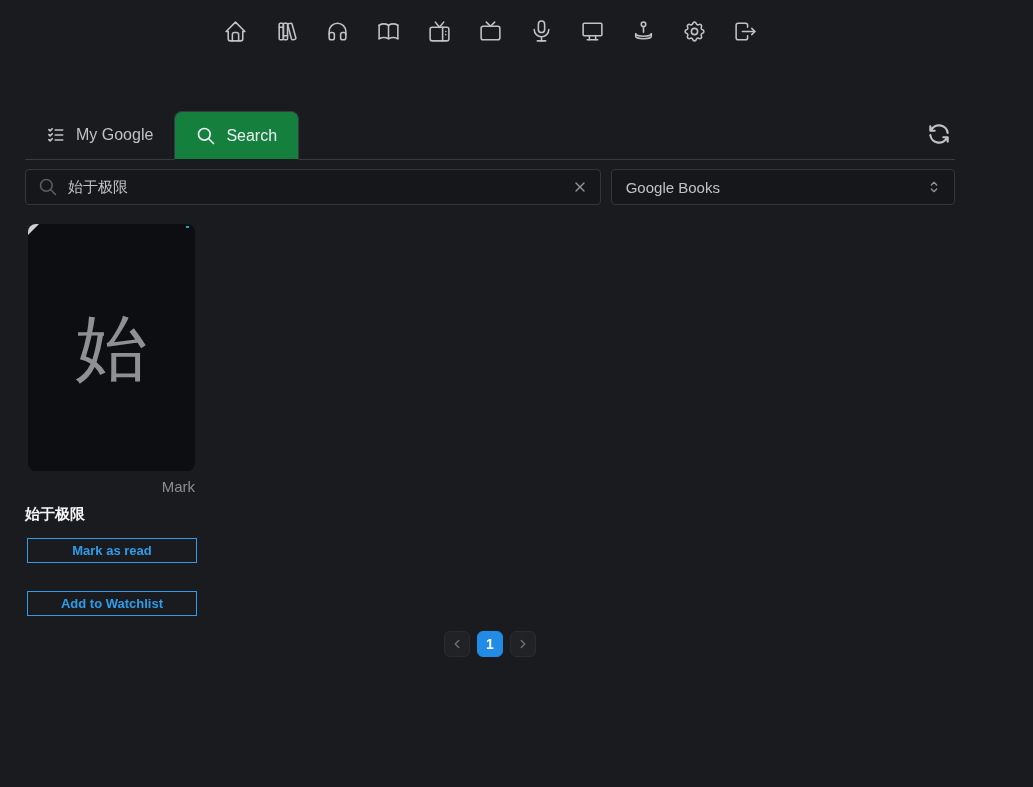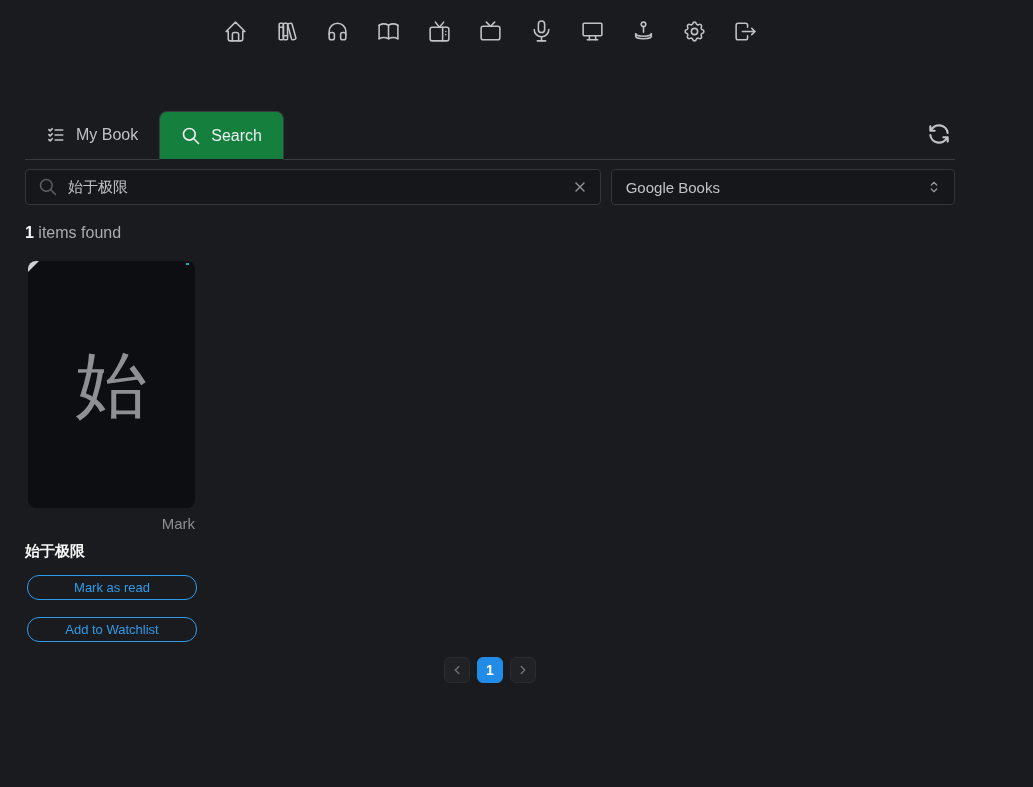--- a/index.html
+++ b/index.html
@@ -60,24 +60,24 @@
   .cover .fold { position:absolute; top:0; left:0; width:0; height:0;
     border-top:11px solid #cfd0d2; border-right:11px solid transparent; }
   .cover .dot { position:absolute; top:2px; right:6px; width:3px; height:2px; background:#15aabf; }
   .cover .glyph { font-size:72px; color:#8f9094; line-height:1;
     font-family:"DejaVu Sans","Liberation Sans",sans-serif; }
   .type-label { width:170px; text-align:right; color:#8b8e94; font-size:15px; margin-top:7px; }
   .item-title { color:#f6f6f7; font-weight:700; font-size:15px; margin-top:10px; }
   .action-btn {
     display:block; width:170px; height:25px; margin:14px 0 0 2px;
     background:transparent; border:1px solid #2f9ceb; color:#2f9ceb;
-    border-radius:12px; font-weight:400; font-size:13px; font-family:inherit;
+    border-radius:0; font-weight:700; font-size:13px; font-family:inherit;
     line-height:22px; padding:0; cursor:pointer;
   }
-  .action-btn + .action-btn { margin-top:17px; }
+  .action-btn + .action-btn { margin-top:28px; }
 
   
   .pagination { display:flex; justify-content:center; gap:7px; margin-top:15px; }
   .pg {
     width:26px; height:26px; border-radius:6px; padding:0;
     background:#212226; border:1px solid #2a2c31; color:#6d7177;
     display:flex; align-items:center; justify-content:center; cursor:pointer; font-family:inherit;
   }
   .pg svg { width:14px; height:14px; }
   .pg.active { background:#228be6; border-color:#228be6; color:#ffffff; font-weight:600; font-size:14px; }
@@ -179,21 +179,21 @@
       <span class="tab-icon">
         <svg viewBox="0 0 24 24" fill="none" stroke="currentColor" stroke-width="2" stroke-linecap="round" stroke-linejoin="round">
             <path d="M3.5 5.5l1.5 1.5l2.5-2.5"></path>
             <path d="M3.5 11.5l1.5 1.5l2.5-2.5"></path>
             <path d="M3.5 17.5l1.5 1.5l2.5-2.5"></path>
             <path d="M11 6h9"></path>
             <path d="M11 12h9"></path>
             <path d="M11 18h9"></path>
           </svg>
       </span>
-      <span>My Book</span>
+      <span>My Google</span>
     </div>
     <div class="tab active">
       <span class="tab-icon">
         <svg viewBox="0 0 24 24" fill="none" stroke="currentColor" stroke-width="2" stroke-linecap="round" stroke-linejoin="round">
             <circle cx="10" cy="10" r="7"></circle>
             <path d="M21 21l-6-6"></path>
           </svg>
       </span>
       <span>Search</span>
     </div>
@@ -225,21 +225,20 @@
       <span>Google Books</span>
       <span class="selector">
         <svg width="16" height="16" viewBox="0 0 24 24" fill="none" stroke="currentColor" stroke-width="2" stroke-linecap="round" stroke-linejoin="round">
             <path d="M8 9l4-4l4 4"></path>
             <path d="M16 15l-4 4l-4-4"></path>
           </svg>
       </span>
     </div>
   </div>
 
-  <p class="results"><b>1</b> <span>items found</span></p>
 
   <div class="card">
     <div class="cover">
       <span class="fold"></span>
       <span class="dot"></span>
       <span class="glyph">始</span>
     </div>
     <div class="type-label">Mark</div>
     <div class="item-title">始于极限</div>
     <button class="action-btn">Mark as read</button>

